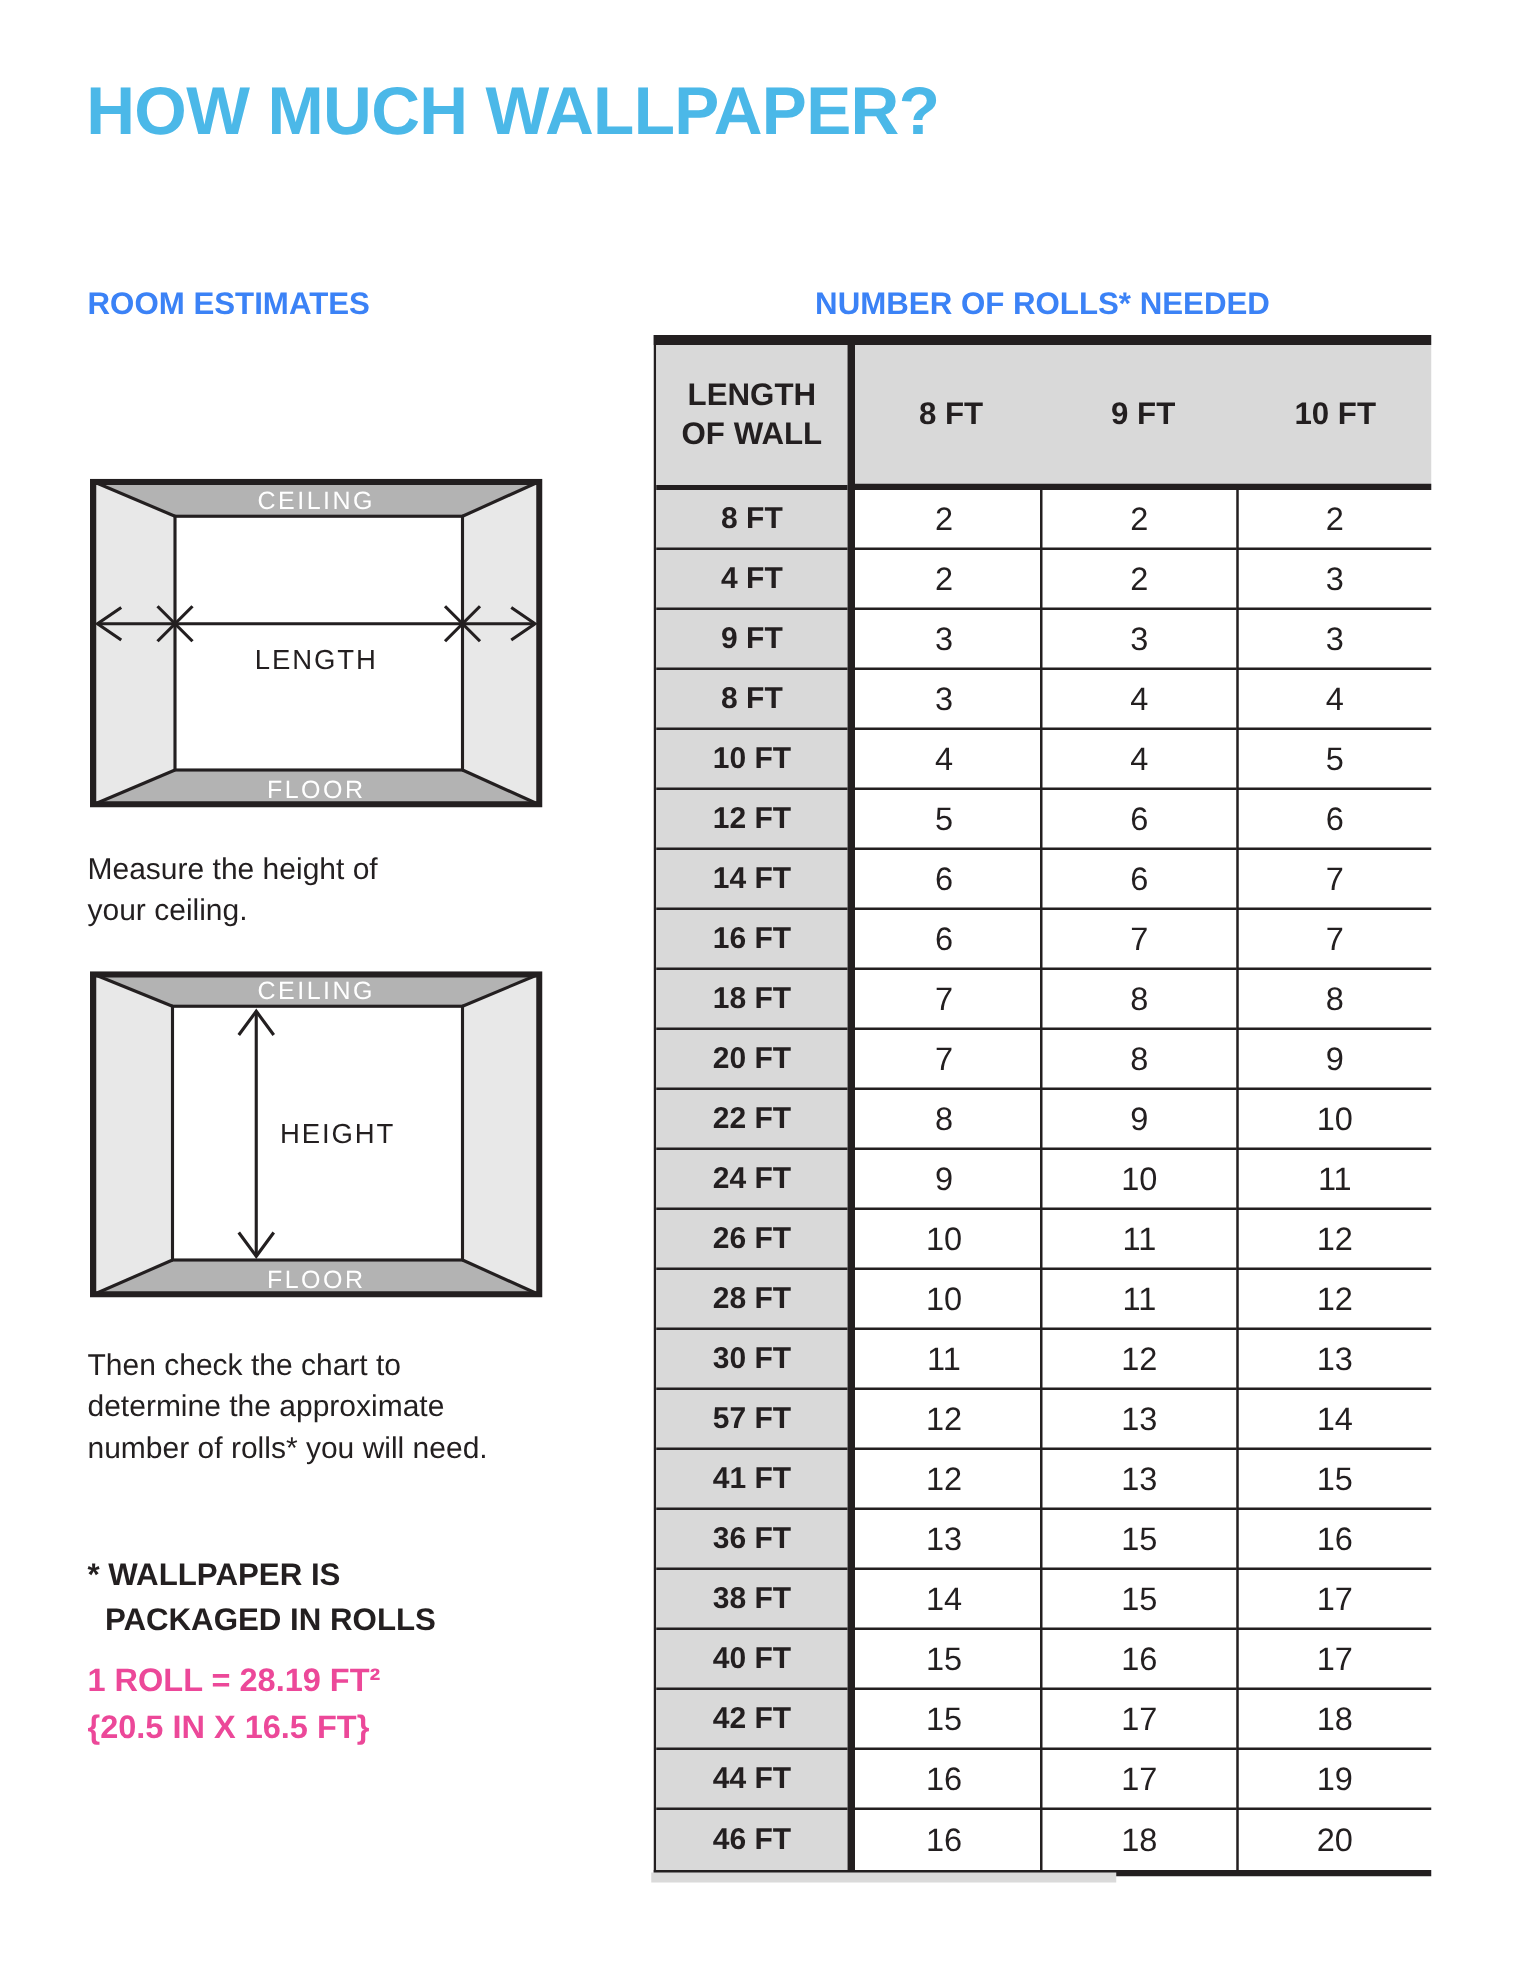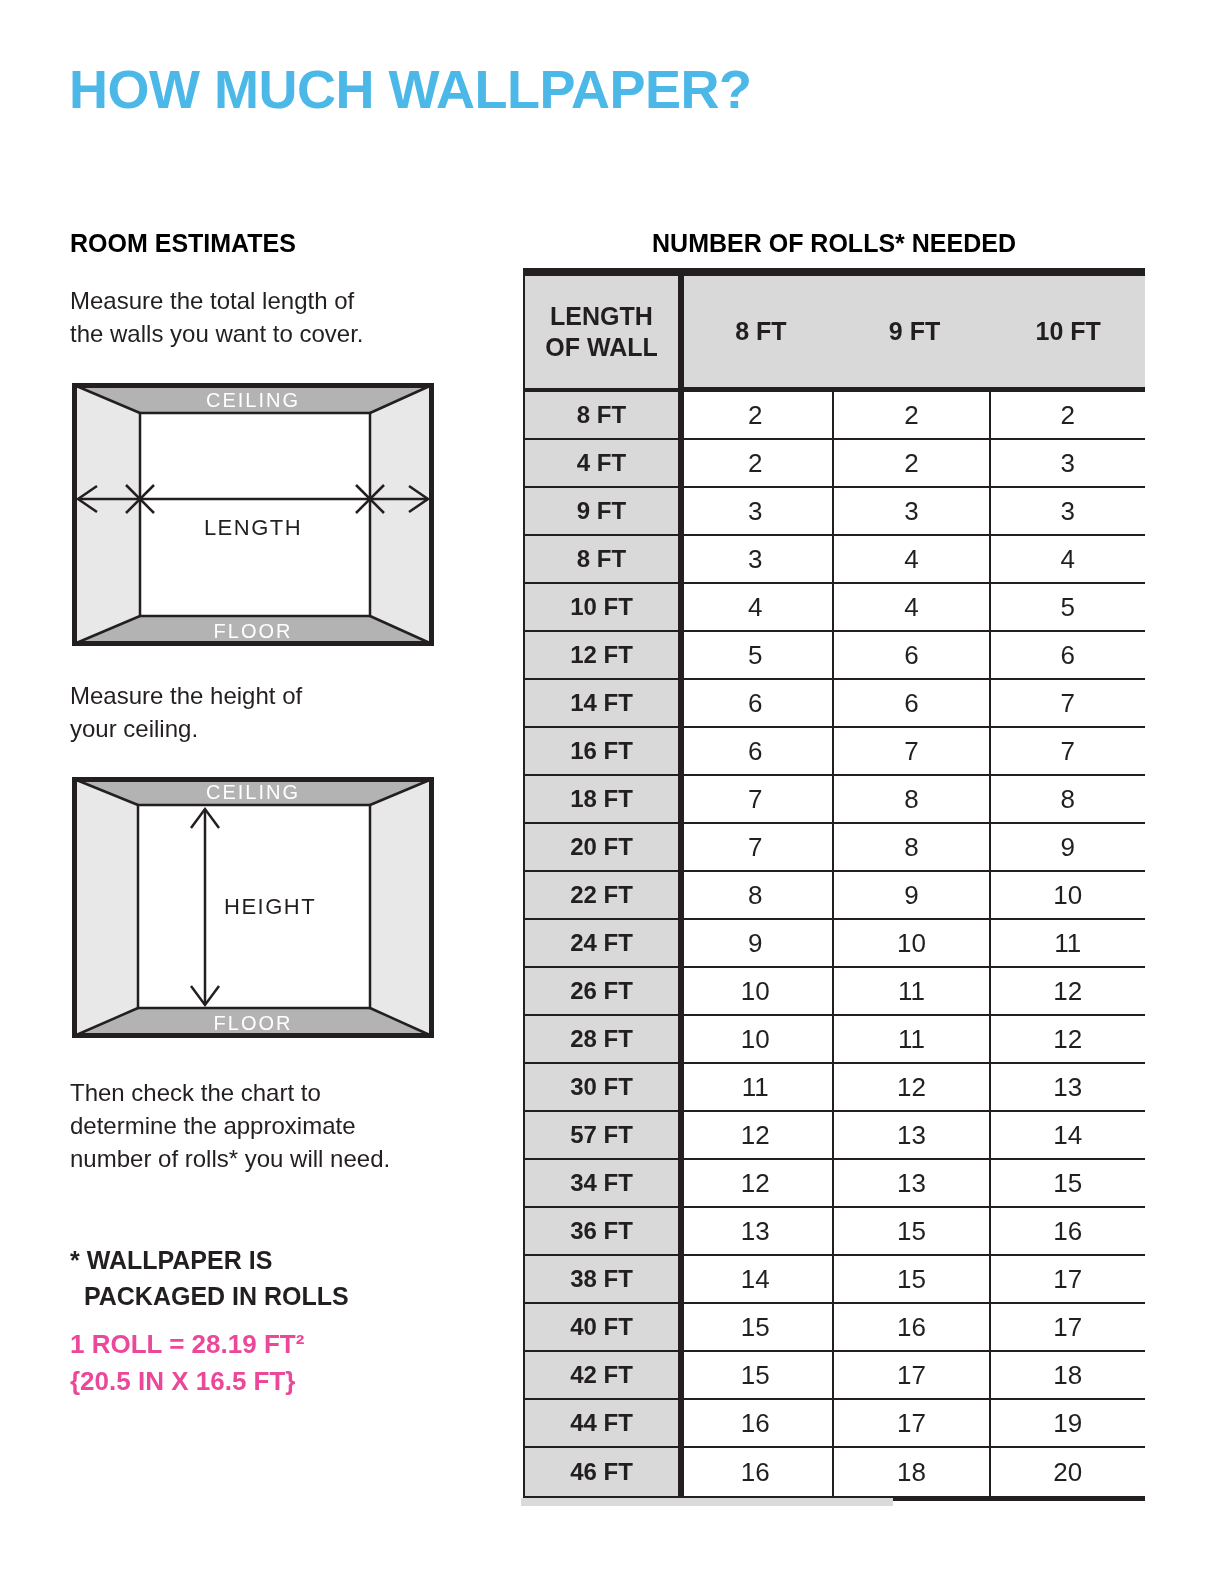--- a/index.html
+++ b/index.html
@@ -8,21 +8,21 @@
     font-family:"Liberation Sans","DejaVu Sans",sans-serif; color:#231F20;
     overflow:hidden;
   }
   .abs { position:absolute; }
 
   .page-title {
     left:69px; top:58px; font-size:54px; font-weight:700; color:#4BB8E8;
     letter-spacing:-0.5px; white-space:nowrap;
   }
   .section-heading {
-    font-size:25px; font-weight:700; color:#000000; white-space:nowrap;
+    font-size:25px; font-weight:700; color:#3b82f6; white-space:nowrap;
   }
   .body-text {
     font-size:24px; line-height:33px; white-space:pre-line; color:#231F20;
   }
   .footnote {
     left:70px; top:1242px; font-size:25px; font-weight:700; line-height:36px;
     white-space:pre; color:#231F20;
   }
   .roll-info {
     left:70px; top:1326px; font-size:26px; font-weight:700; line-height:37px;
@@ -76,22 +76,20 @@
 </style>
 </head>
 <body>
 
 <div class="canvas">
 
   <div class="abs page-title">HOW MUCH WALLPAPER?</div>
 
   <div class="abs section-heading" style="left:70px; top:229px;">ROOM ESTIMATES</div>
 
-  <div class="abs body-text" style="left:70px; top:284px;">Measure the total length of
-the walls you want to cover.</div>
 
   <svg class="abs" style="left:72px; top:383px;" width="362" height="263" viewBox="0 0 362 263">
     <rect x="2.5" y="2.5" width="357" height="258" fill="#E8E8E8" stroke="none"></rect>
     <polygon points="2,2 360,2 298,30 68,30" fill="#B3B3B3"></polygon>
     <polygon points="2,261 360,261 298,233 68,233" fill="#B3B3B3"></polygon>
     <rect x="68" y="30" width="230" height="203" fill="#ffffff" stroke="#231F20" stroke-width="2.5"></rect>
     <g stroke="#231F20" stroke-width="2.5">
       <line x1="2" y1="2" x2="68" y2="30"></line>
       <line x1="360" y1="2" x2="298" y2="30"></line>
       <line x1="2" y1="261" x2="68" y2="233"></line>
@@ -254,21 +252,21 @@
             <div class="cell">12</div>
             <div class="cell">13</div>
           </div>
           <div class="trow">
             <div class="rlabel">57 FT</div>
             <div class="cell">12</div>
             <div class="cell">13</div>
             <div class="cell">14</div>
           </div>
           <div class="trow">
-            <div class="rlabel">34 FT</div>
+            <div class="rlabel">41 FT</div>
             <div class="cell">12</div>
             <div class="cell">13</div>
             <div class="cell">15</div>
           </div>
           <div class="trow">
             <div class="rlabel">36 FT</div>
             <div class="cell">13</div>
             <div class="cell">15</div>
             <div class="cell">16</div>
           </div>

